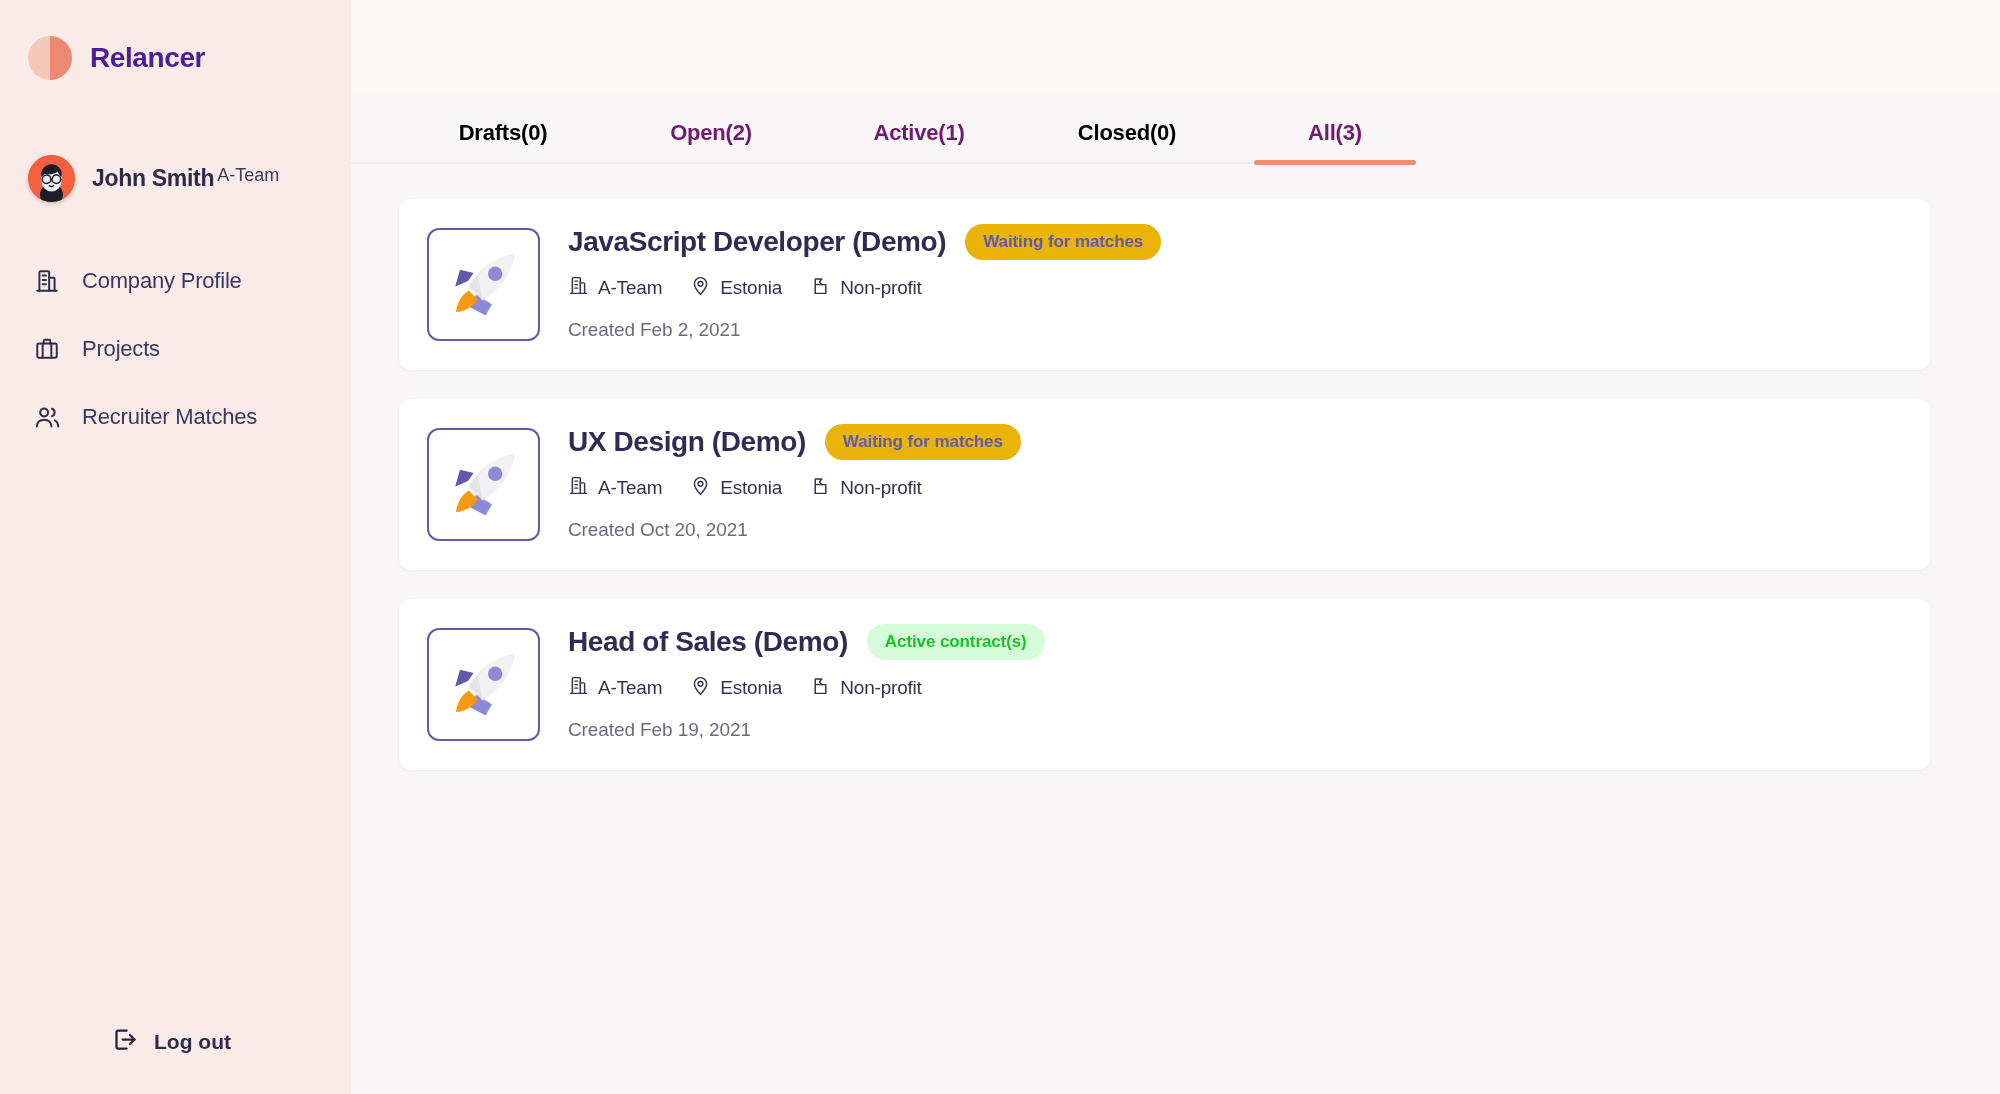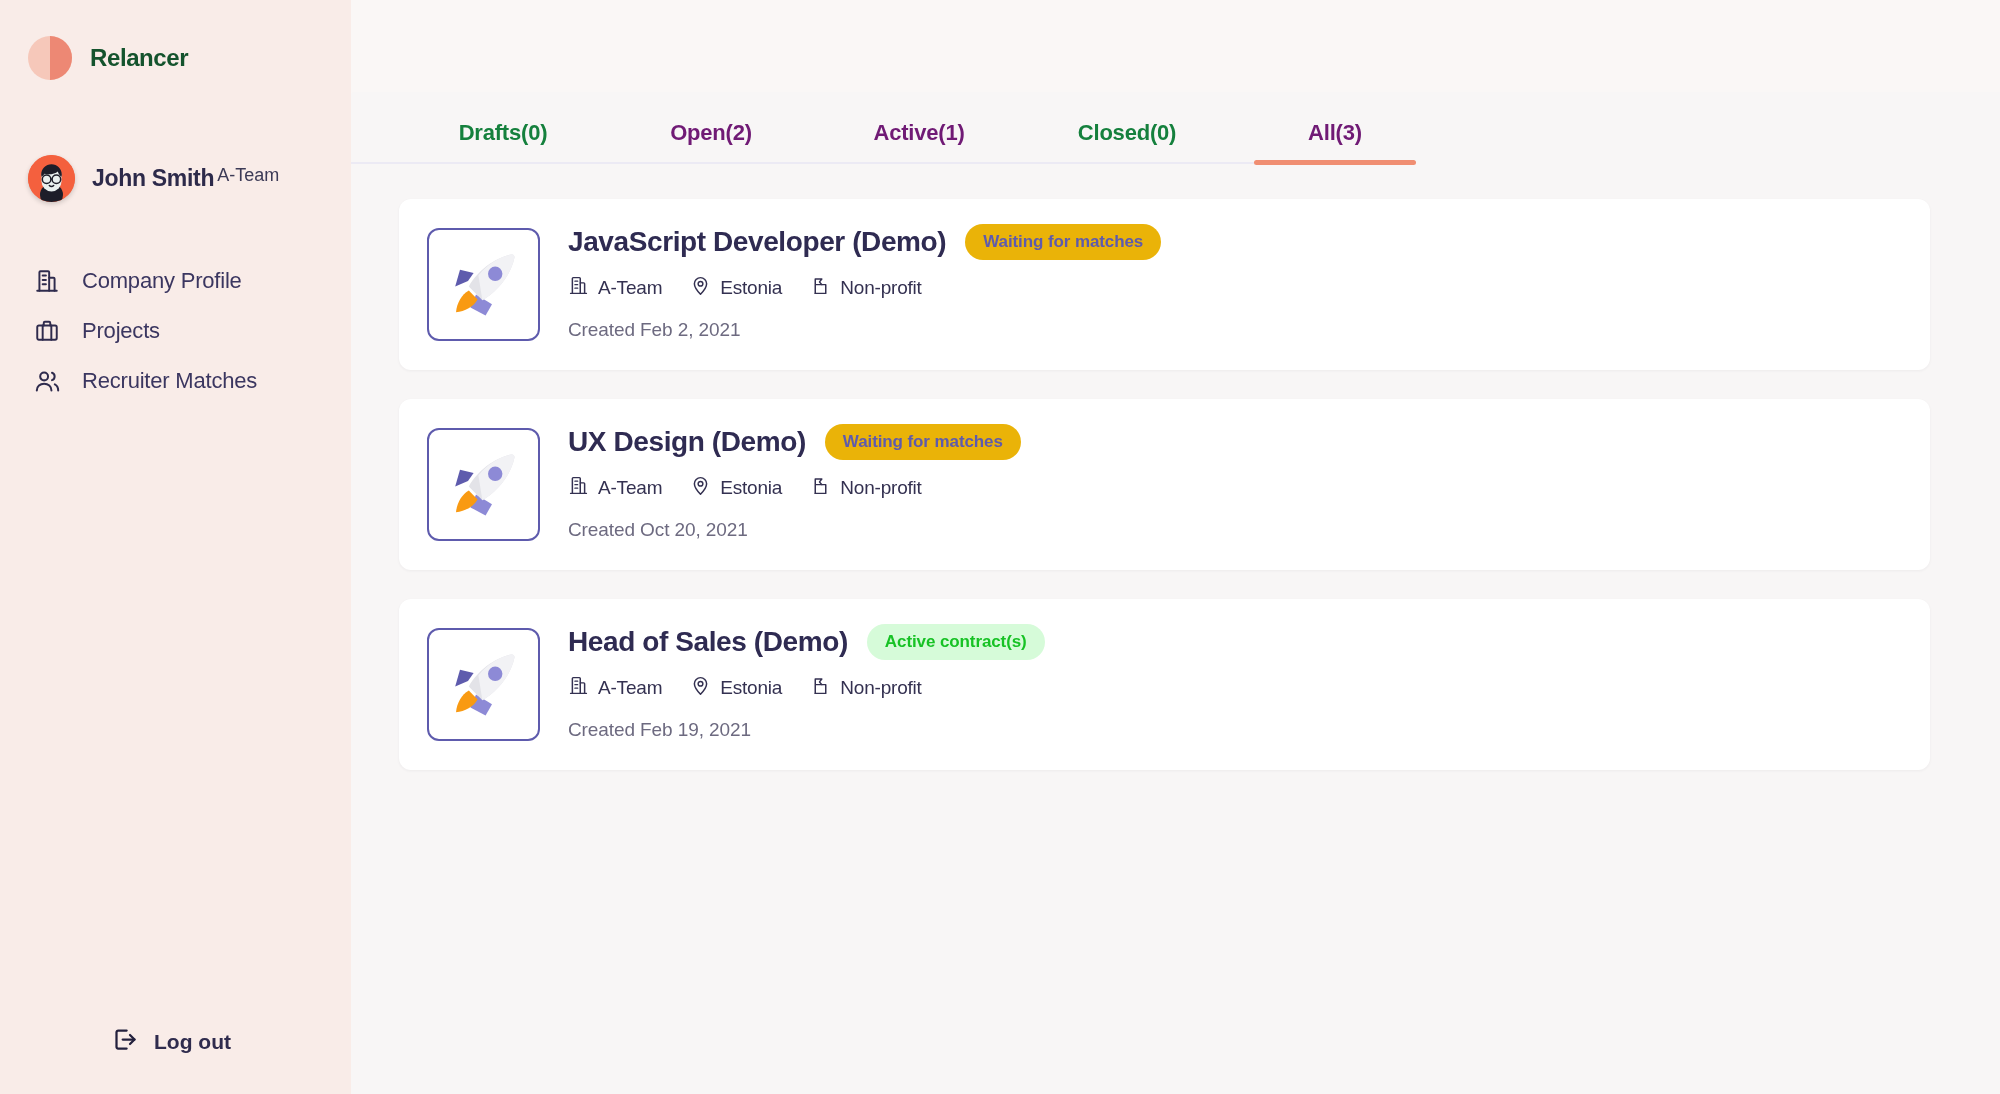--- a/index.html
+++ b/index.html
@@ -48,23 +48,23 @@
     content: "";
     position: absolute;
     left: 50%;
     top: 0;
     width: 50%;
     height: 100%;
     background: #ed8874;
   }
 
   .brand-name {
-    font-size: 24px;
+    font-size: 28px;
     font-weight: bold;
-    color: #14532d;
+    color: #4c1d95;
     letter-spacing: -0.4px;
   }
 
   .user-block {
     display: flex;
     align-items: center;
     gap: 17px;
     padding-left: 28px;
     margin-top: 63px;
   }
@@ -83,21 +83,21 @@
   .user-text { display: flex; gap: 3px; }
   .user-name {
     font-size: 23px; font-weight: bold; color: #2d2a4a; letter-spacing: -0.3px;
   }
   .user-org { font-size: 18px; color: #3c3a56; }
 
   .nav {
     margin-top: 60px;
     display: flex;
     flex-direction: column;
-    gap: 12px;
+    gap: 30px;
   }
 
   .nav-item {
     display: flex;
     align-items: center;
     gap: 20px;
     padding-left: 32px;
     cursor: pointer;
     height: 38px;
   }
@@ -152,21 +152,21 @@
     width: 208px;
     text-align: center;
     font-size: 22px;
     font-weight: bold;
     color: #701a75;
     padding-bottom: 16px;
     cursor: pointer;
     position: relative;
     letter-spacing: -0.2px;
   }
-  .tab.muted { color: #15803d; }
+  .tab.muted { color: #000000; }
   .tab.active::after {
     content: "";
     position: absolute;
     left: 23px; right: 23px;
     bottom: -3px;
     height: 5px;
     border-radius: 3px;
     background: #f08e72;
   }
 

